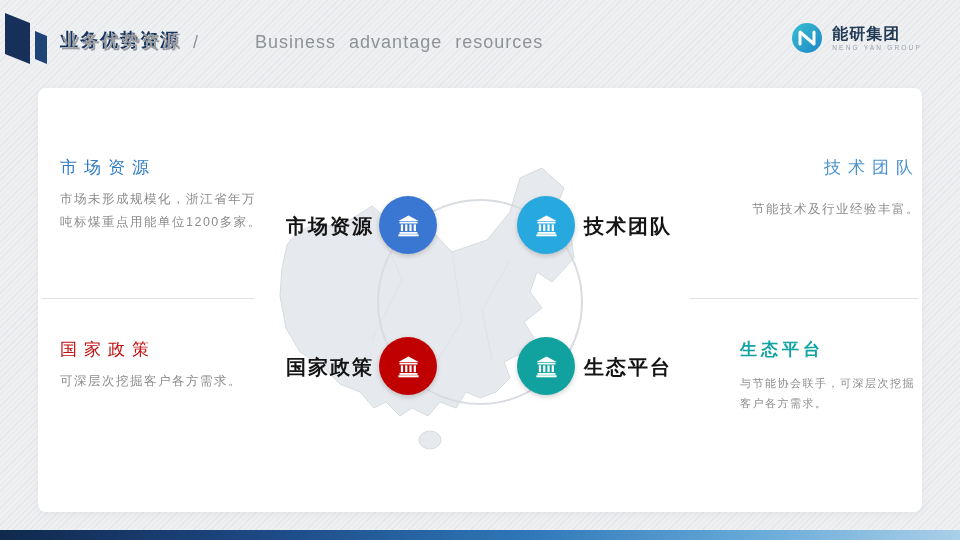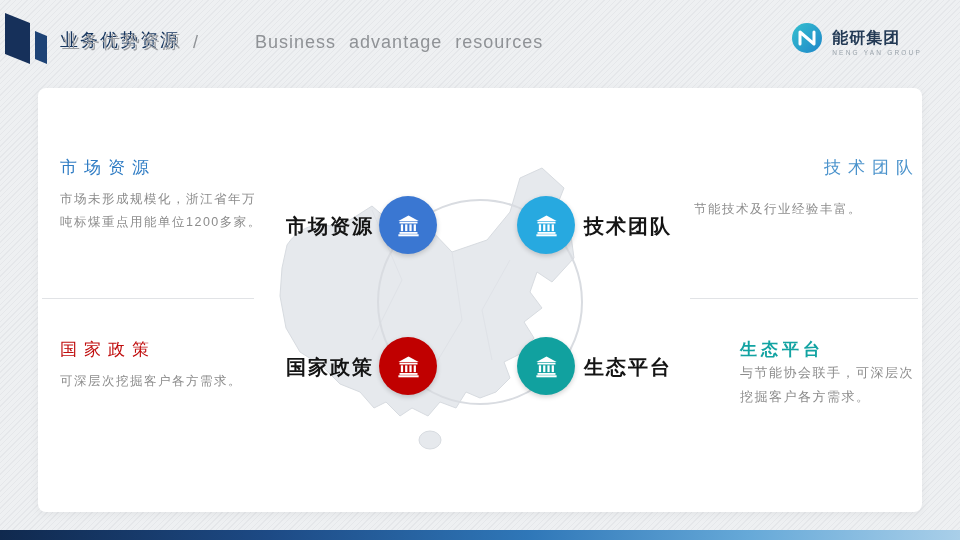--- a/index.html
+++ b/index.html
@@ -13,28 +13,28 @@
       #eef0f2 0px, #eef0f2 3px, #e5e7ea 3px, #e5e7ea 4px);
   }
 
   
   .corner-flag { position:absolute; left:2px; top:6px; }
   .header-title {
     position:absolute; left:62px; top:30px; font-size:18px;
     color:#97999c; white-space:nowrap;
   }
   .header-title .zh {
-    letter-spacing:2px; font-weight:400; color:#9b9da1;
+    letter-spacing:2px; font-weight:700; color:#9b9da1;
     text-shadow:-2px -2px 0 #16355e;
     text-align:right;
   }
   .header-title .sep { margin:0 6px; color:#8f9296; }
   .header-title .en { letter-spacing:1px; word-spacing:7px; color:#8f9296;margin-left:46px; }
 
-  .logo { position:absolute; right:38px; top:20px; display:flex; align-items:flex-end; }
+  .logo { position:absolute; right:38px; top:20px; display:flex; align-items:center; }
   .logo-text { margin-left:7px; }
   .logo-name { font-size:16px; font-weight:700; color:#233a55; letter-spacing:1px; line-height:1.1; }
   .logo-sub { font-size:6.5px; color:#9aa3ab; letter-spacing:2.2px; margin-top:2px; }
 
   
   .panel {
     position:absolute; left:38px; top:88px; width:884px; height:424px;
     background:#ffffff; border-radius:8px;
     box-shadow:0 2px 10px rgba(0,0,0,0.05);
   }
@@ -42,25 +42,25 @@
   
   .sec-title { position:absolute; font-size:17px; letter-spacing:7px; white-space:nowrap; }
   .sec-body  { position:absolute; font-size:12.5px; color:#8c8c8c; line-height:1.85; letter-spacing:1.5px; }
 
   .t-market { left:60px; top:156px; color:#2f7cc4; }
   .b-market { left:60px; top:188px; width:206px; }
   .t-policy { left:60px; top:338px; color:#c00d0d; }
   .b-policy { left:60px; top:370px; width:206px; }
 
   .t-tech { right:40px; top:156px; width:232px; text-align:right; color:#4b93cc; }
-  .b-tech { right:34px; top:198px; width:232px; }
+  .b-tech { right:40px; top:198px; width:232px; text-align:right; }
 
   .eco-block { position:absolute; right:40px; top:338px; width:180px; text-align:left; }
   .t-eco { position:static; display:block; color:#12a3a2; font-weight:700; letter-spacing:4px; font-size:17px; }
-  .b-eco { position:static; display:block; font-size:13px; color:#8c8c8c; line-height:1.85; letter-spacing:1.5px; }
+  .b-eco { position:static; display:block; margin-top:12px; font-size:11px; color:#8c8c8c; line-height:1.85; letter-spacing:1.5px; }
 
   .divider { position:absolute; height:1px; background:#e1e3e6; }
   .div-left  { left:42px;  top:298px; width:212px; }
   .div-right { left:690px; top:298px; width:228px; }
 
   
   .china-map { position:absolute; left:252px; top:140px; }
   .ring {
     position:absolute; left:377px; top:199px; width:206px; height:206px;
     border:2px solid #d9dce1; border-radius:50%;

